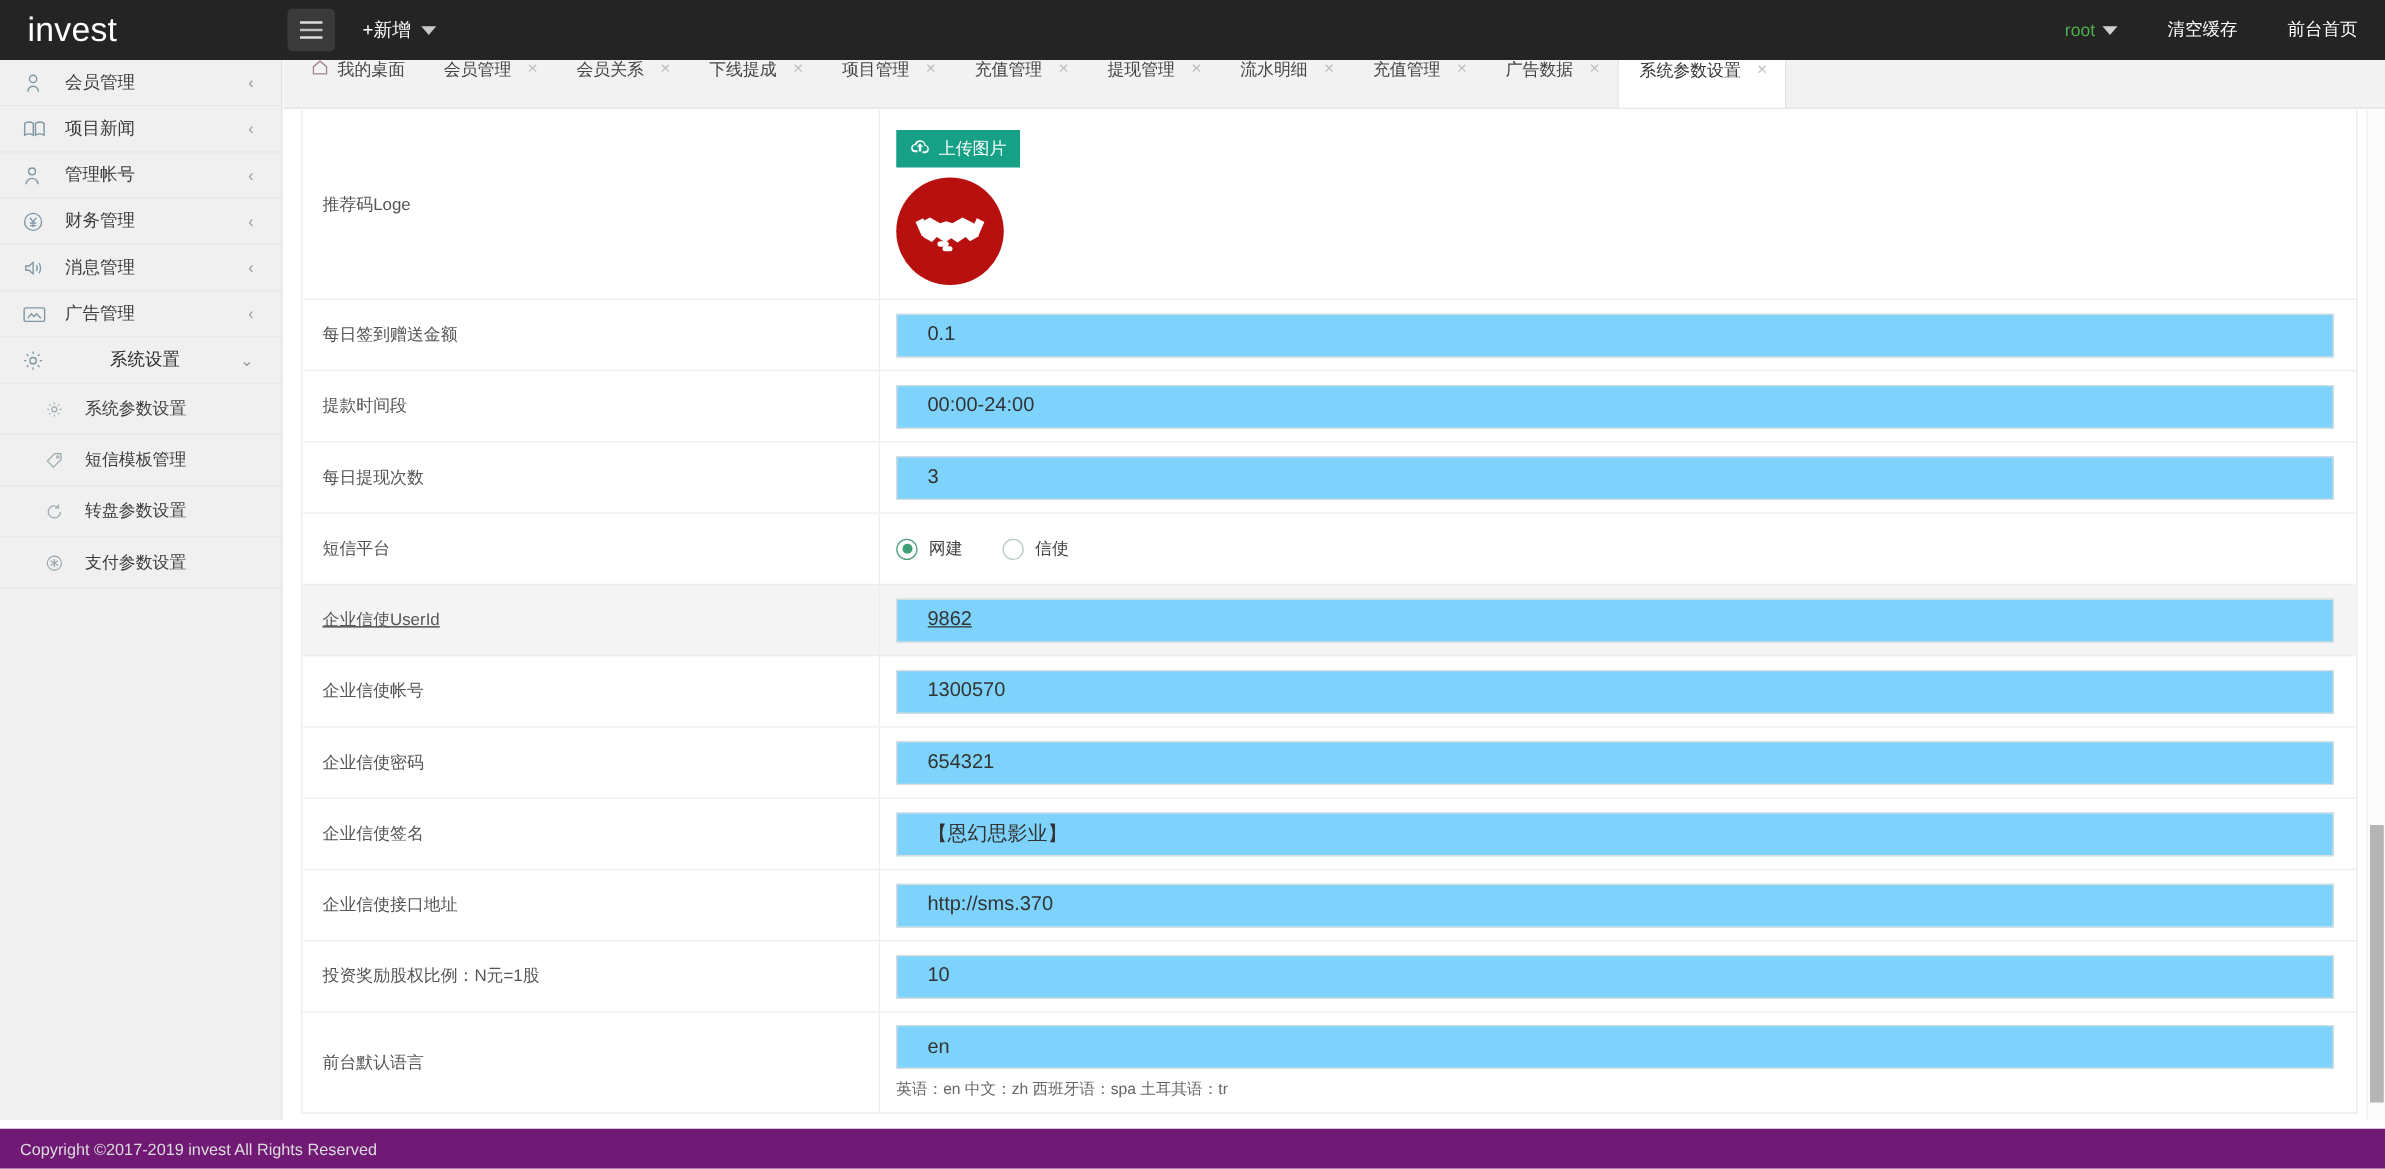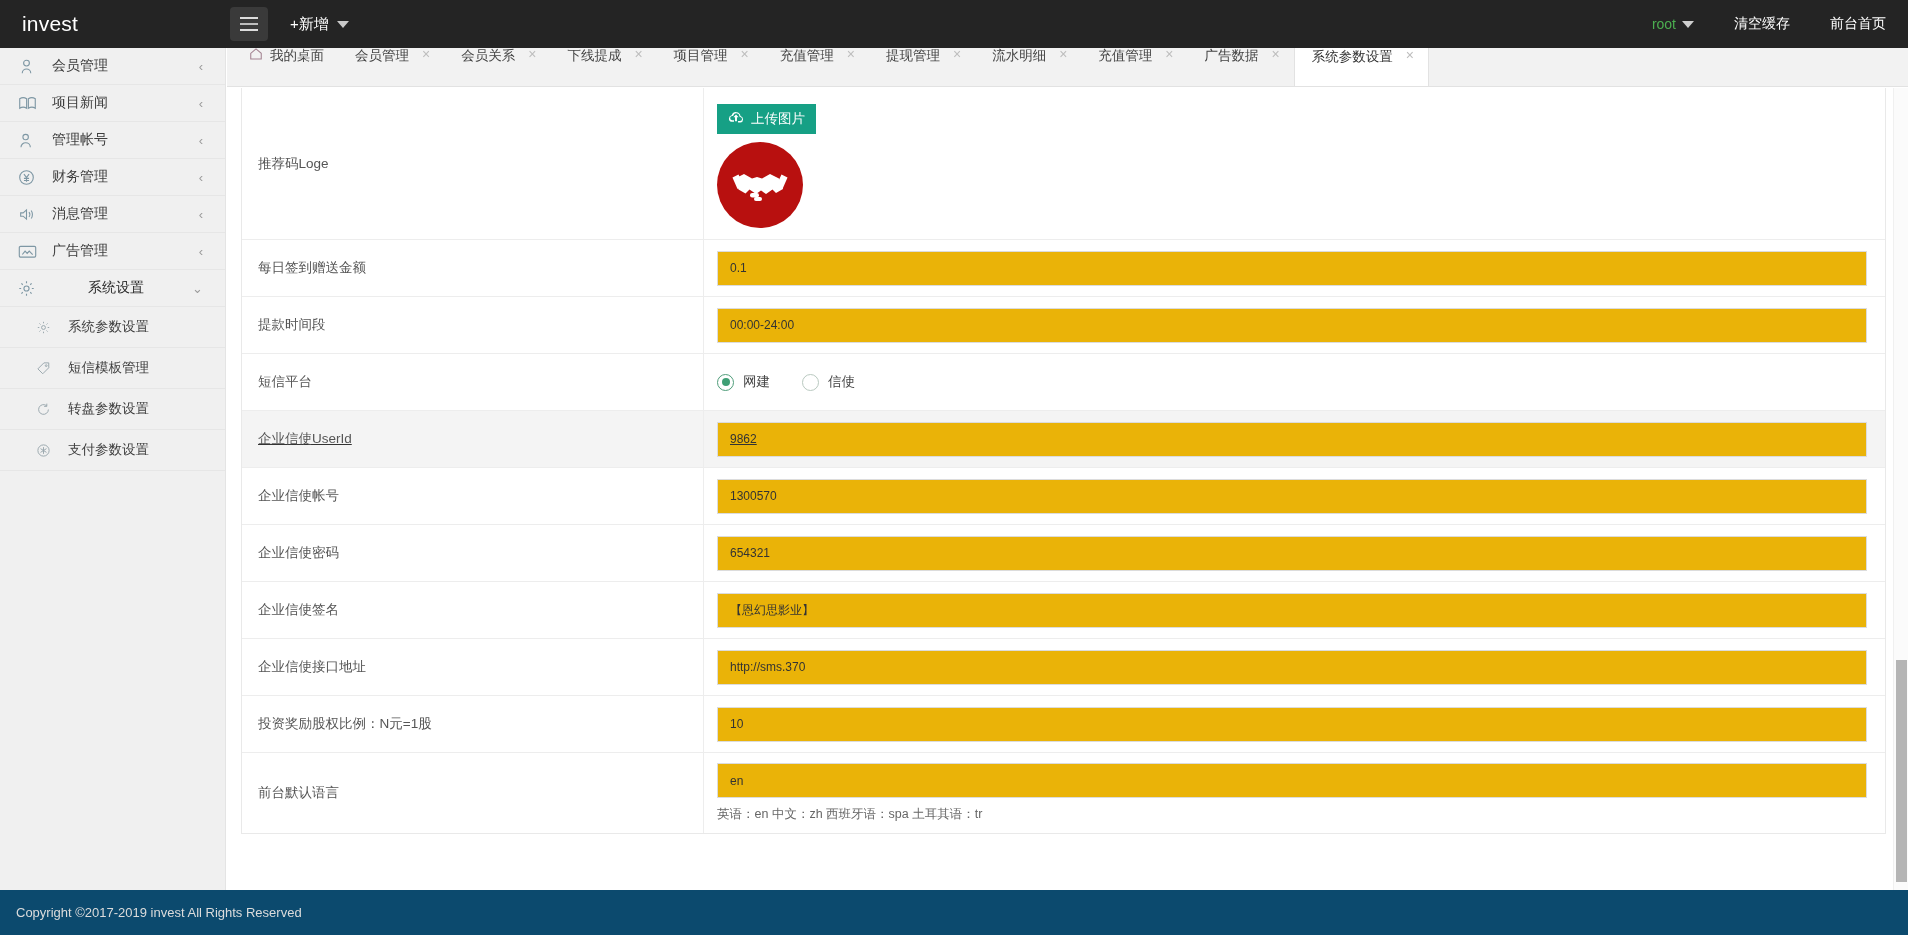--- a/index.html
+++ b/index.html
@@ -16,21 +16,21 @@
 
   
   .topbar {
     position: absolute; top: 0; left: 0; width: 1908px; height: 48px;
     background: #242424;
     display: flex; align-items: center;
   }
   .brand {
     width: 226px; height: 48px;
     display: flex; align-items: center; padding-left: 22px;
-    color: #fff; font-size: 21px; letter-spacing: .2px;
+    color: #fff; font-size: 27px; letter-spacing: .2px;
   }
   .hamburger {
     width: 38px; height: 34px; border-radius: 4px;
     background: #3a3a3a;
     display: flex; flex-direction: column; align-items: center; justify-content: center;
     margin-left: 4px; cursor: pointer;
   }
   .hamburger i { display:block; width:18px; height:2px; background:#dcdcdc; margin:2px 0; }
   .hamburger i:nth-child(2){ background:#bdbdbd; }
   .newbtn {
@@ -113,22 +113,22 @@
     border-right: 1px solid #ededed;
     display: flex; align-items: center;
     padding: 0 0 0 16px;
     color: #555; font-size: 13.5px;
   }
   .row .field {
     flex: 1; display: flex; flex-direction: column; justify-content: center;
     padding: 10px 18px 10px 13px;
   }
   .inp {
-    width: 100%; height: 35px; border: 1px solid #dcdcdc; background: #eab308;
-    font-size: 12px; color: #333; padding: 0 12px;
+    width: 100%; height: 35px; border: 1px solid #dcdcdc; background: #7dd3fc;
+    font-size: 16px; color: #333; padding: 0 24px;
     font-family: "Liberation Sans", "DejaVu Sans", sans-serif;
     outline: none; border-radius: 0;
   }
   .hint { margin-top: 8px; font-size: 12.5px; color: #666; }
 
   
   .row.logo-row { min-height: 152px; }
   .row.logo-row .field { padding-top: 16px; justify-content: flex-start; }
   .upload-btn {
     margin-top: 0; height: 30px; background: #16a085; color:#fff;
@@ -155,22 +155,22 @@
     position: absolute; top: 88px; right: 0; width: 15px; height: 808px;
     background: #fbfbfb; border-left: 1px solid #f0f0f0;
   }
   .vthumb {
     position: absolute; left: 2px; width: 11px; top: 572px; height: 222px;
     background: #b5b5b5; border-radius: 0;
   }
 
   
   .footer {
-    position: absolute; left: 0; bottom: 0; width: 1908px; height: 45px;
-    background: #0c4a6e; display: flex; align-items: center;
+    position: absolute; left: 0; bottom: 0; width: 1908px; height: 32px;
+    background: #701a75; display: flex; align-items: center;
     padding-left: 16px; color: #dcdcdc; font-size: 13px;
   }
 </style>
 </head>
 <body>
 
 <div id="app">
 
   <div class="topbar">
     <div class="brand">invest</div>
@@ -398,20 +398,26 @@
         </div>
       </div>
 
       <div class="row">
         <div class="label">提款时间段</div>
         <div class="field">
           <input class="inp" value="00:00-24:00" style="">
         </div>
       </div>
 
+      <div class="row">
+        <div class="label">每日提现次数</div>
+        <div class="field">
+          <input class="inp" value="3" style="">
+        </div>
+      </div>
 
       <div class="row">
         <div class="label">短信平台</div>
         <div class="field">
           <div class="radio-wrap">
             <label class="radio-opt">
               <span class="rdo on"></span>
               <span>网建</span>
             </label>
             <label class="radio-opt">

